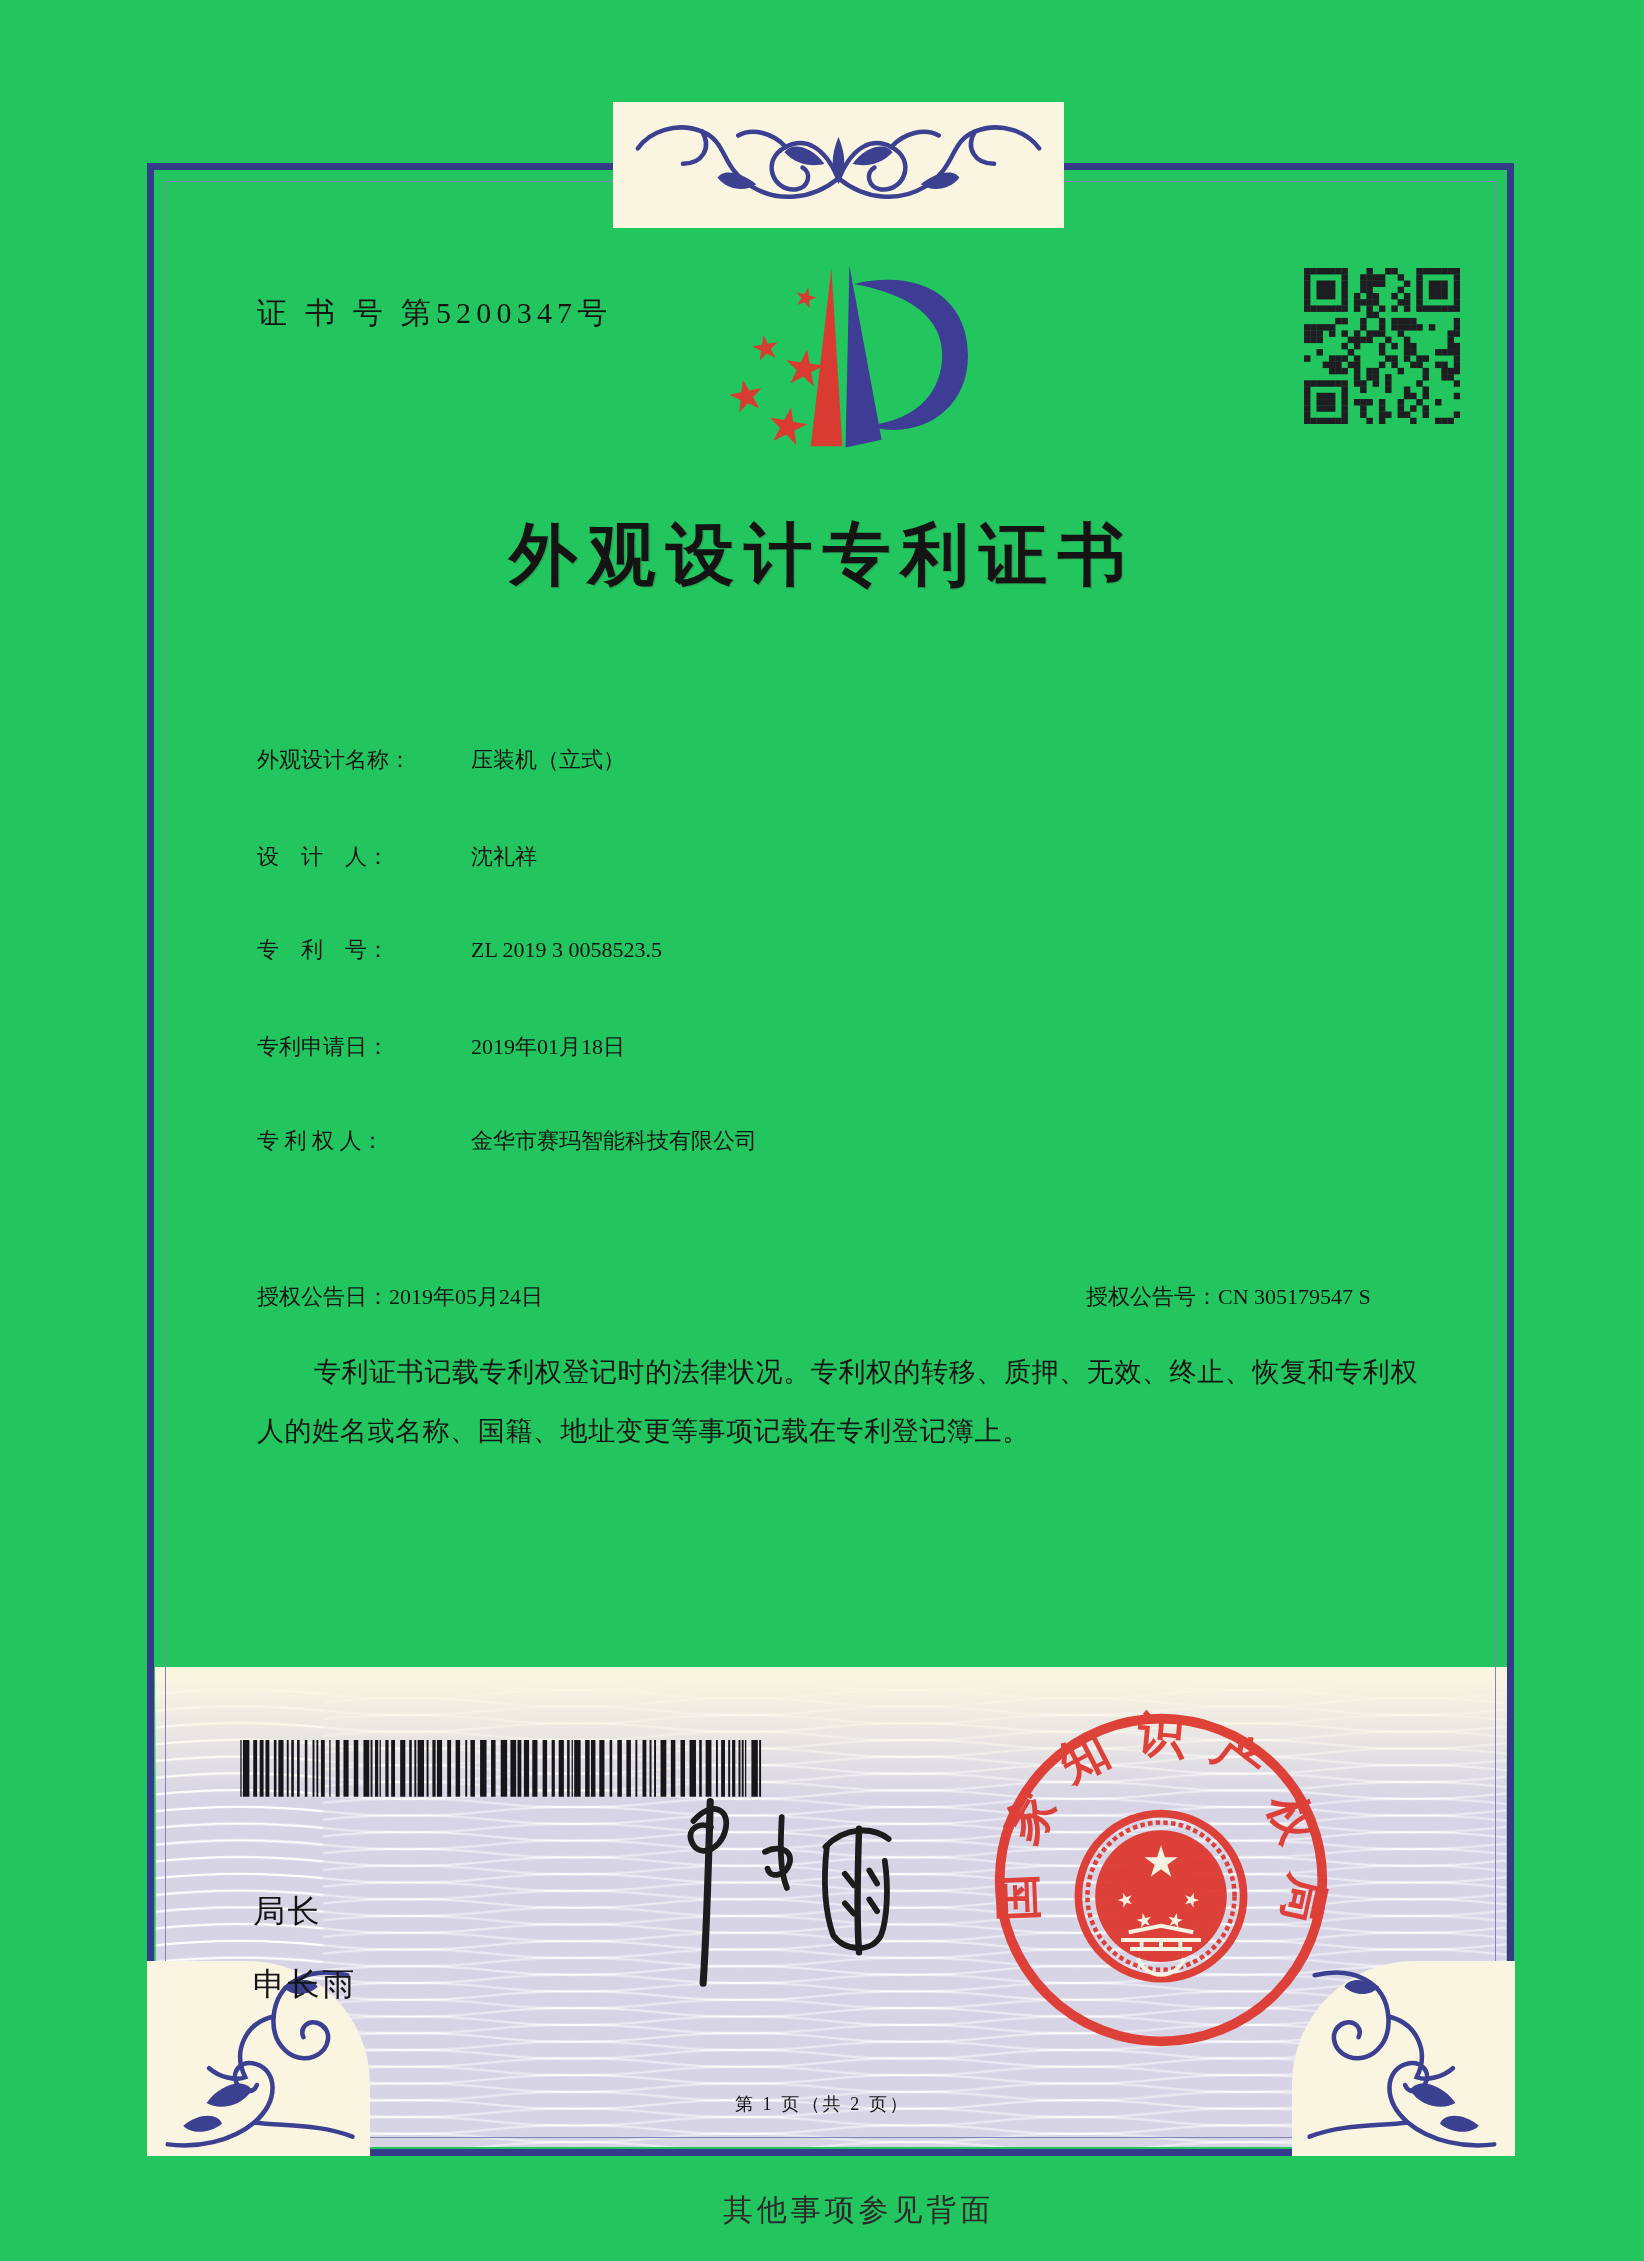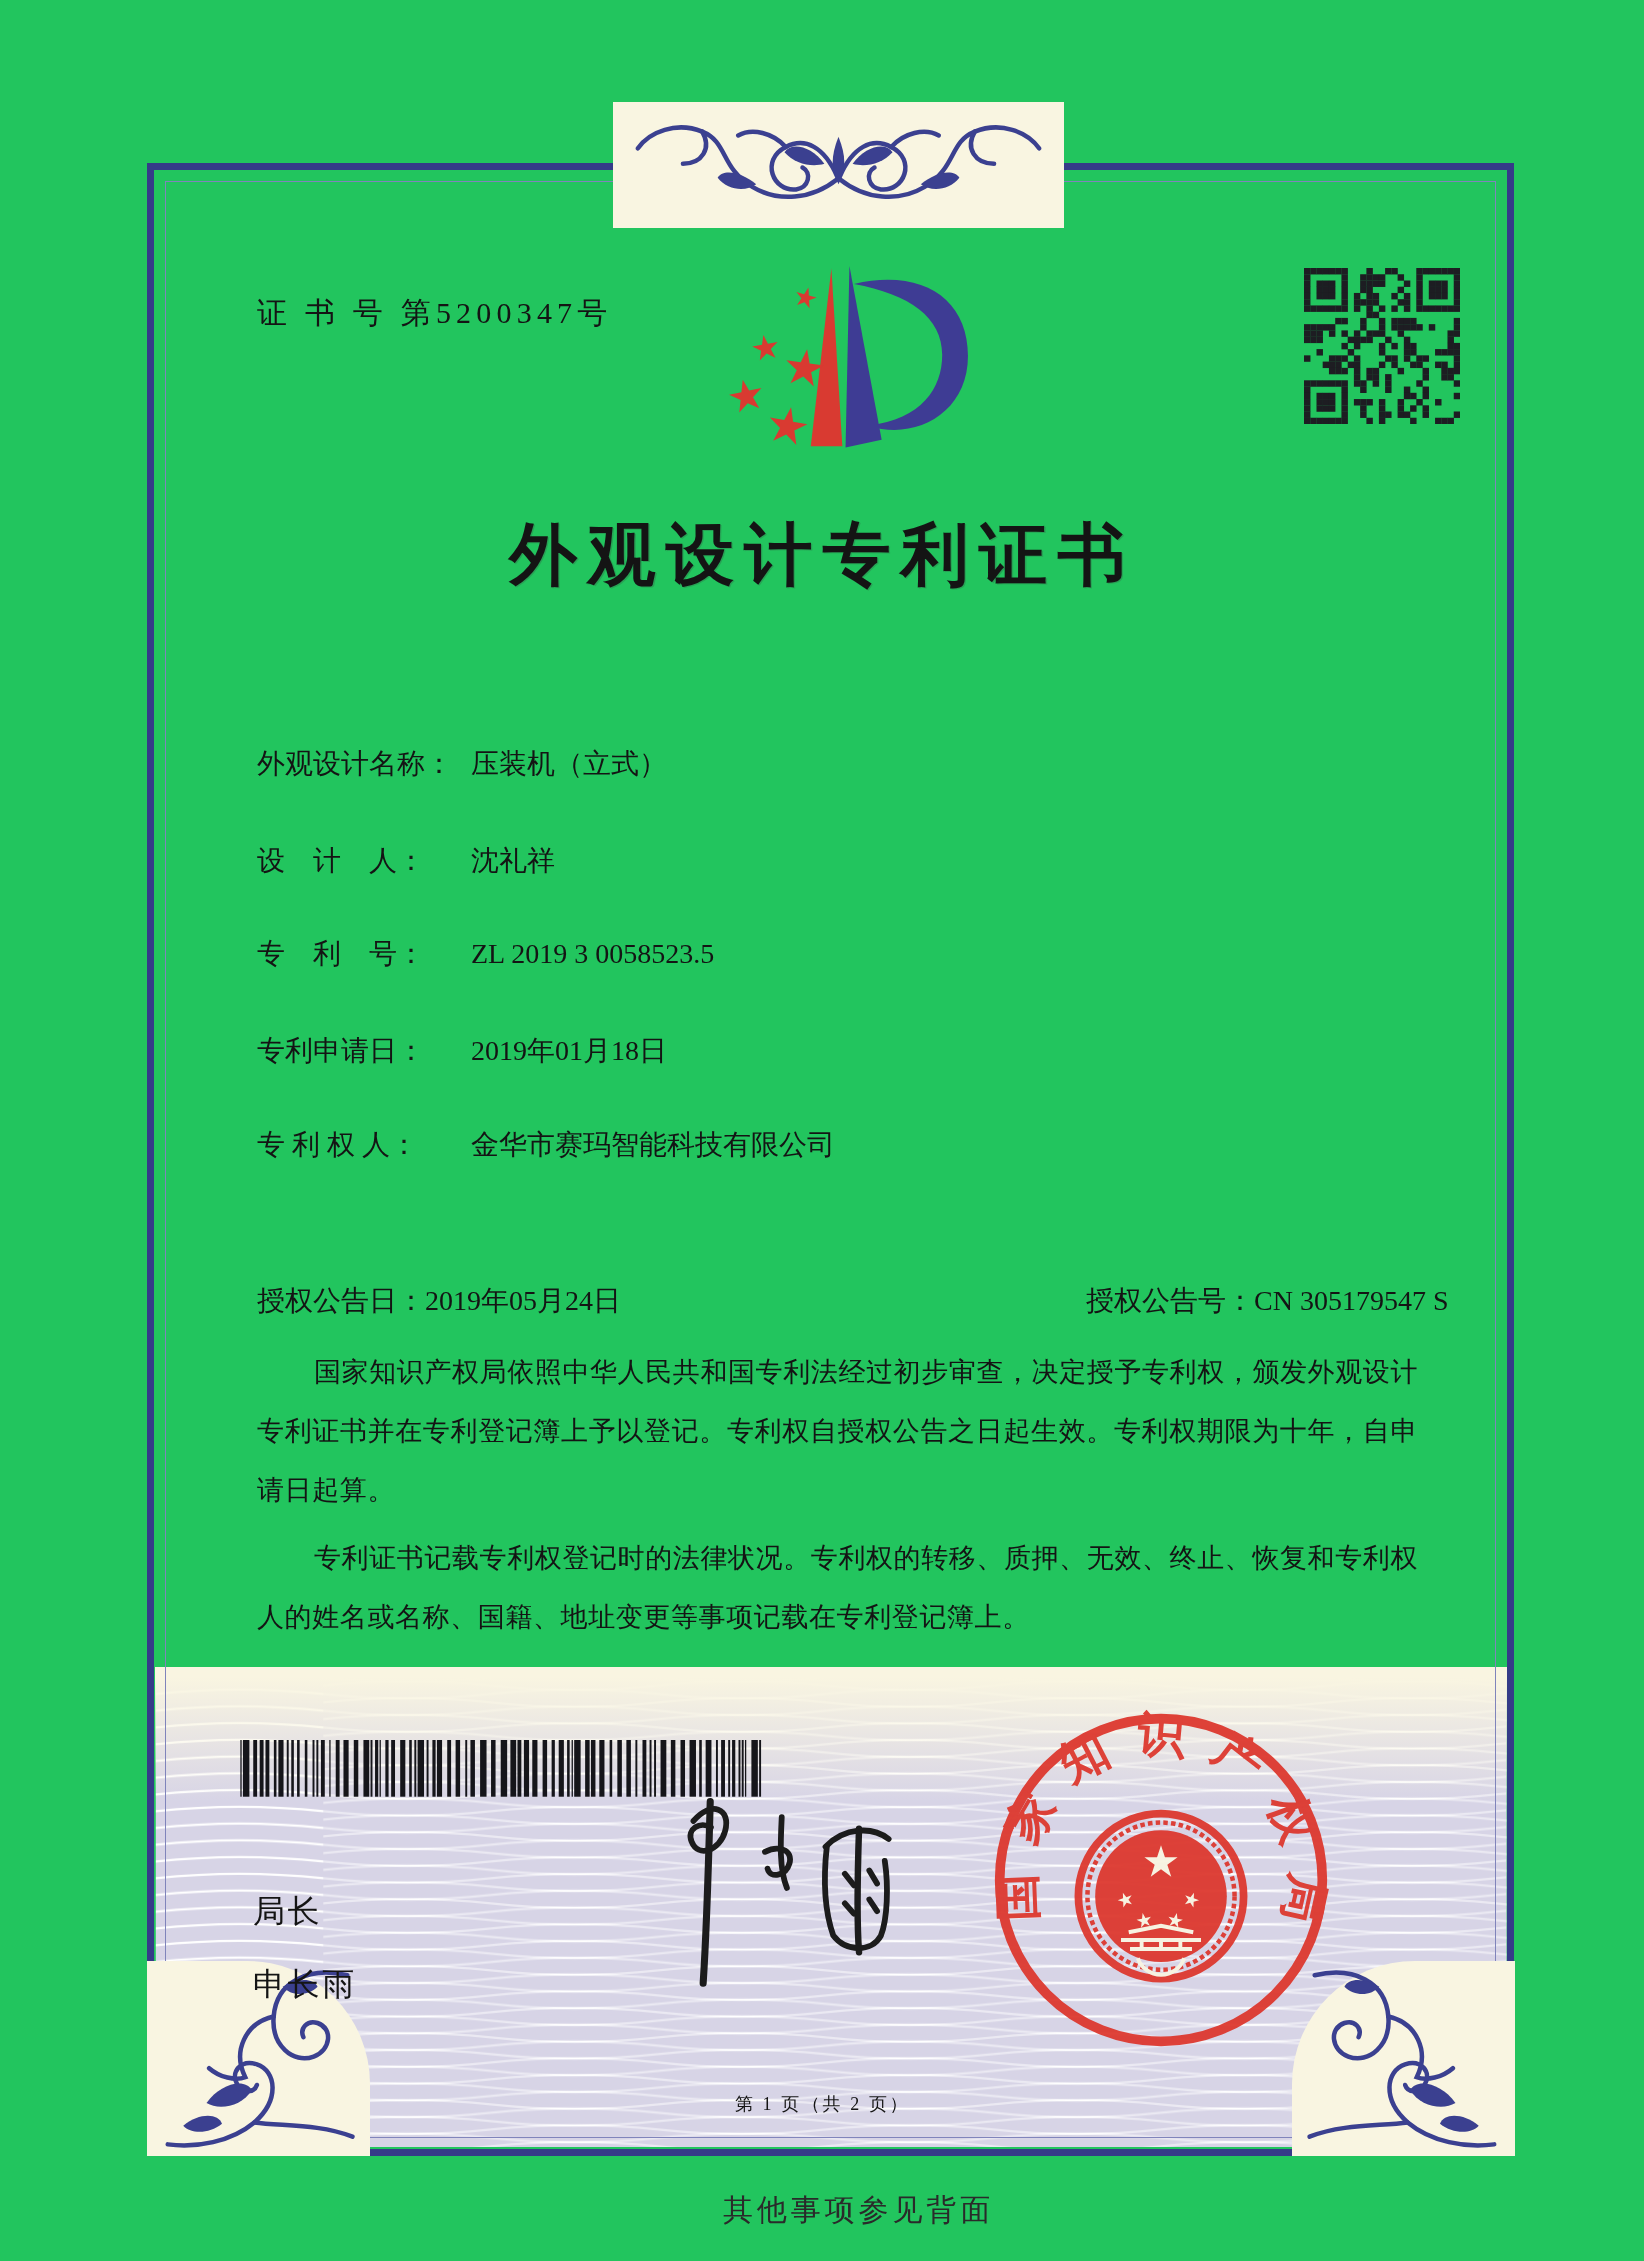--- a/index.html
+++ b/index.html
@@ -28,21 +28,21 @@
   .sw{stroke:#3b4090;stroke-width:7;fill:none;stroke-linecap:round;}
   .lf{fill:#3b4090;stroke:none;}
   
   .cert-number{position:absolute;left:257px;top:293px;font-size:30px;letter-spacing:5.2px;z-index:4;}
   .logo{position:absolute;left:709px;top:258px;z-index:4;}
   .qr{position:absolute;left:1304px;top:268px;z-index:4;}
   .title{position:absolute;left:0;top:510px;width:1645px;text-align:center;
     font-size:68px;font-weight:600;letter-spacing:10.3px;z-index:4;
     text-shadow:1.3px 1.3px 0 rgba(60,60,60,.25);}
   
-  .field{position:absolute;left:257px;font-size:28px;z-index:4;white-space:nowrap;}
+  .field{position:absolute;left:257px;font-size:22px;z-index:4;white-space:nowrap;}
   .field .lab{display:inline-block;width:214px;}
   .f1{top:745px}.f2{top:842px}.f3{top:935px}.f4{top:1032px}.f5{top:1126px}
   .faddr{top:1184px;white-space:normal;}
   .faddr .lab{vertical-align:top;}
   .faddr .val{display:inline-block;width:1006px;line-height:45px;}
   .fgrant{top:1282px}
   .grant2{position:absolute;left:829px;top:0;}
   
   .body-text{position:absolute;left:257px;top:1343px;width:1161px;z-index:4;}
   .body-text p{margin:0 0 9px 0;font-size:27px;line-height:59px;
@@ -435,21 +435,20 @@
   </div>
   <div class="field f5">
     <span class="lab">专 利 权 人：</span><span class="val">金华市赛玛智能科技有限公司</span>
   </div>
   <div class="field fgrant">
     <span>授权公告日：</span><span>2019年05月24日</span>
     <span class="grant2"><span>授权公告号：</span><span>CN 305179547 S</span></span>
   </div>
 
   <div class="body-text">
-    <p>国家知识产权局依照中华人民共和国专利法经过初步审查，决定授予专利权，颁发外观设计专利证书并在专利登记簿上予以登记。专利权自授权公告之日起生效。专利权期限为十年，自申请日起算。</p>
     <p>专利证书记载专利权登记时的法律状况。专利权的转移、质押、无效、终止、恢复和专利权人的姓名或名称、国籍、地址变更等事项记载在专利登记簿上。</p>
   </div>
 
   <div class="barcode">
     <svg id="bc" width="524" height="58" viewBox="0 0 812 90">
         <rect x="0" y="0" width="2" height="88" fill="#15151a"></rect>
         <rect x="4" y="0" width="10" height="88" fill="#15151a"></rect>
         <rect x="20" y="0" width="6" height="88" fill="#15151a"></rect>
         <rect x="30" y="0" width="6" height="88" fill="#15151a"></rect>
         <rect x="39" y="0" width="6" height="88" fill="#15151a"></rect>

